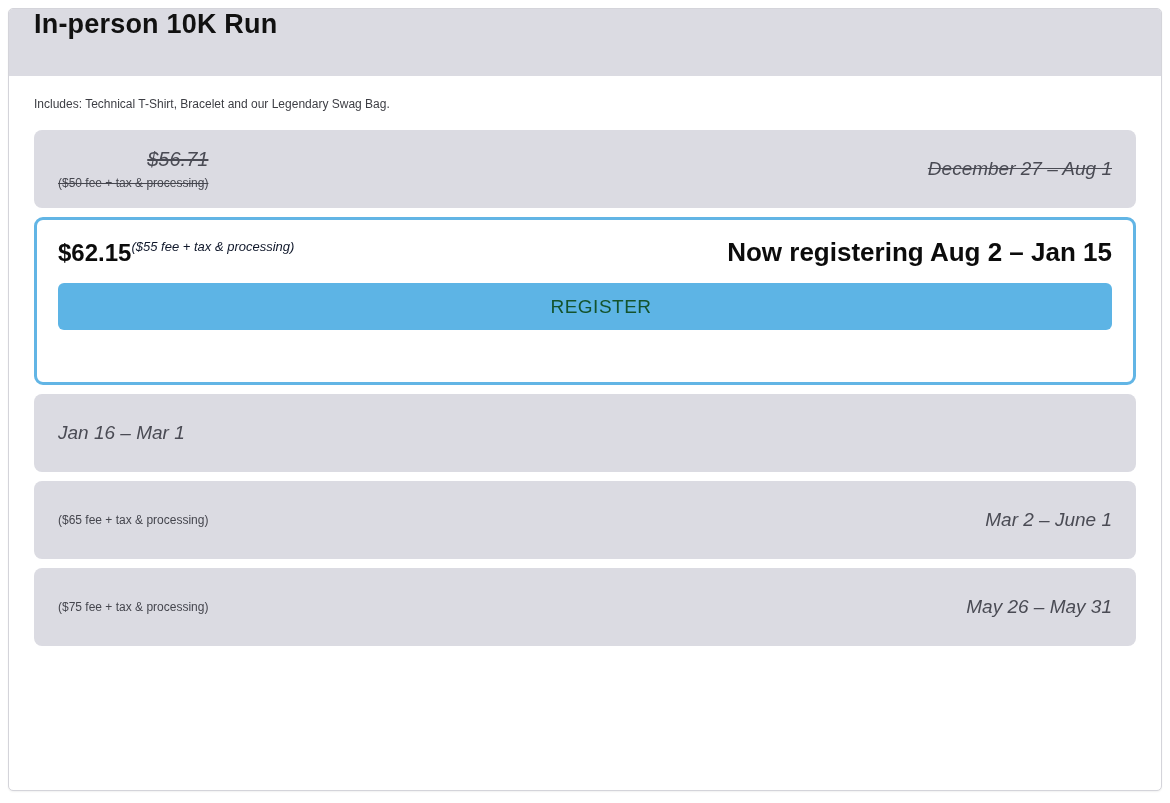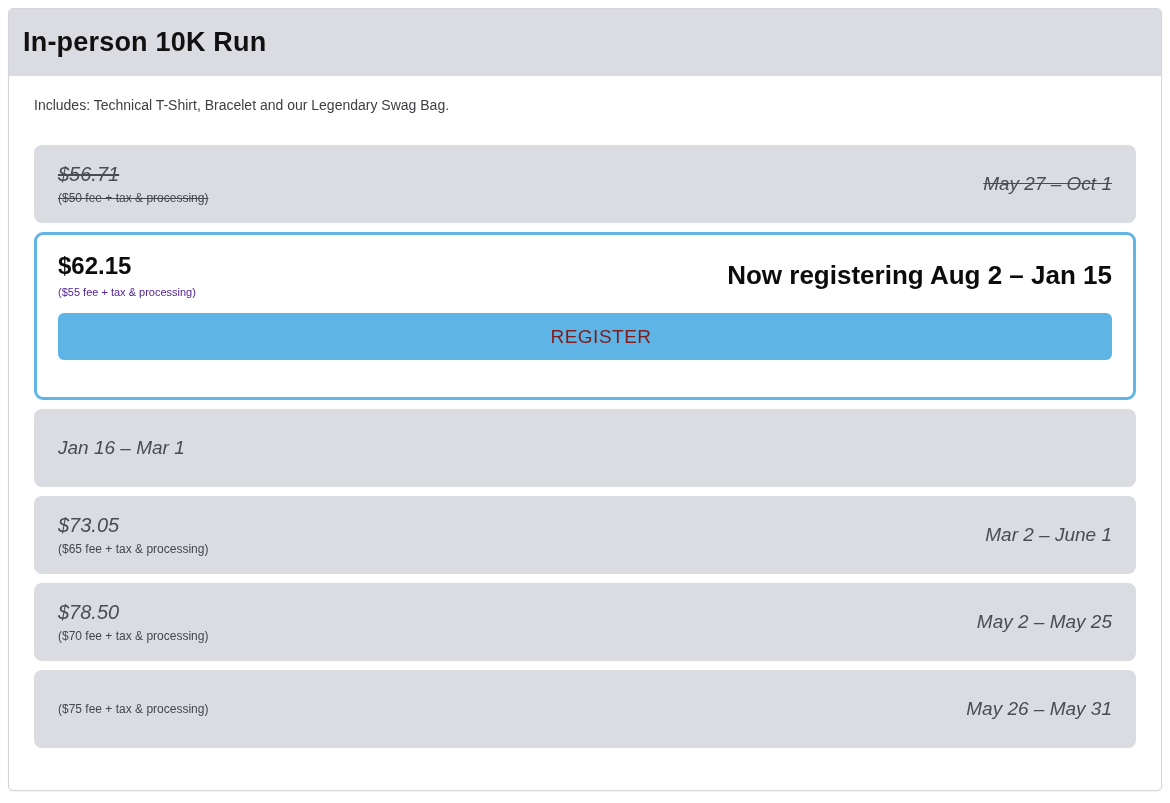--- a/index.html
+++ b/index.html
@@ -15,47 +15,46 @@
     background: #ffffff;
     border: 1px solid #d4d4da;
     border-radius: 5px;
     box-shadow: 0 1px 2px rgba(0,0,0,0.06);
     overflow: hidden;
   }
   .card-header {
     height: 67px;
     background: #dbdbe2;
     display: flex;
-    align-items: center;
-    padding: 0 14px;
+    padding: 0 25px;
   }
   .card-title {
     font-size: 27px;
     font-weight: 700;
     color: #111111;
     letter-spacing: 0.2px;
   }
   .card-body { padding: 21px 25px 0 25px; }
   .intro {
-    font-size: 14px;
+    font-size: 12px;
     color: #3d3e44;
-    margin-bottom: 32px;
+    margin-bottom: 19px;
   }
   .tier {
     background: #dbdbe2;
     border-radius: 8px;
     min-height: 78px;
     margin-bottom: 9px;
     padding: 14px 24px;
     display: flex;
     align-items: center;
     justify-content: space-between;
     color: #4a4b54;
   }
-  .tier-left { display: flex; flex-direction: column; gap: 5px; }
+  .tier-left { display: flex; flex-direction: column; gap: 5px; text-align: right; }
   .tier-price {
     font-size: 20px;
     font-style: italic;
     color: #4a4b54;
   }
   .tier-fee {
     font-size: 12px;
     color: #45464e;
   }
   .tier-dates {
@@ -77,48 +76,49 @@
     border-radius: 9px;
     min-height: 168px;
     padding: 17px 21px 19px 21px;
     display: block;
   }
   .active-top {
     display: flex;
     align-items: center;
     justify-content: space-between;
   }
-  .active-left { display: flex; flex-direction: column; gap: 6px; }
+  .active-left { display: flex; flex-direction: row; }
   .tier.active .tier-price {
     font-size: 24px;
     font-style: normal;
     font-weight: 700;
     color: #0c0c0c;
   }
   .tier.active .tier-fee {
-    font-size: 11px;
-    color: #4c1d95;
+    font-size: 13px;
+    color: #0f172a;
+    font-style: italic;
   }
   .tier.active .tier-dates {
     font-size: 26px;
     font-style: normal;
     font-weight: 700;
     color: #0c0c0c;
   }
   .register-button {
     display: block;
     width: 100%;
     height: 47px;
     margin-top: 15px;
     background: #5db4e5;
     border: none;
     border-radius: 6px;
     font-family: "Liberation Sans", "DejaVu Sans", sans-serif;
     font-size: 19px;
-    color: #7f1d1d;
+    color: #14532d;
     letter-spacing: 0.5px;
     cursor: pointer;
     padding-left: 32px;
   }
 </style>
 </head>
 <body>
 
 <div class="card">
 
@@ -128,53 +128,45 @@
 
   <div class="card-body">
 
     <div class="intro">Includes: Technical T-Shirt, Bracelet and our Legendary Swag Bag.</div>
 
     <div class="tier past">
       <div class="tier-left">
         <div class="tier-price">$56.71</div>
         <div class="tier-fee">($50 fee + tax &amp; processing)</div>
       </div>
-      <div class="tier-dates">May 27 – Oct 1</div>
+      <div class="tier-dates">December 27 – Aug 1</div>
     </div>
 
     <div class="tier active">
       <div class="active-top">
         <div class="active-left">
           <div class="tier-price">$62.15</div>
           <div class="tier-fee">($55 fee + tax &amp; processing)</div>
         </div>
         <div class="tier-dates">Now registering Aug 2 – Jan 15</div>
       </div>
       <button class="register-button">REGISTER</button>
     </div>
 
     <div class="tier">
       <div class="tier-dates">Jan 16 – Mar 1</div>
     </div>
 
     <div class="tier">
       <div class="tier-left">
-        <div class="tier-price">$73.05</div>
         <div class="tier-fee">($65 fee + tax &amp; processing)</div>
       </div>
       <div class="tier-dates">Mar 2 – June 1</div>
     </div>
 
-    <div class="tier">
-      <div class="tier-left">
-        <div class="tier-price">$78.50</div>
-        <div class="tier-fee">($70 fee + tax &amp; processing)</div>
-      </div>
-      <div class="tier-dates">May 2 – May 25</div>
-    </div>
 
     <div class="tier">
       <div class="tier-left">
         <div class="tier-fee">($75 fee + tax &amp; processing)</div>
       </div>
       <div class="tier-dates">May 26 – May 31</div>
     </div>
 
   </div>
 </div>

